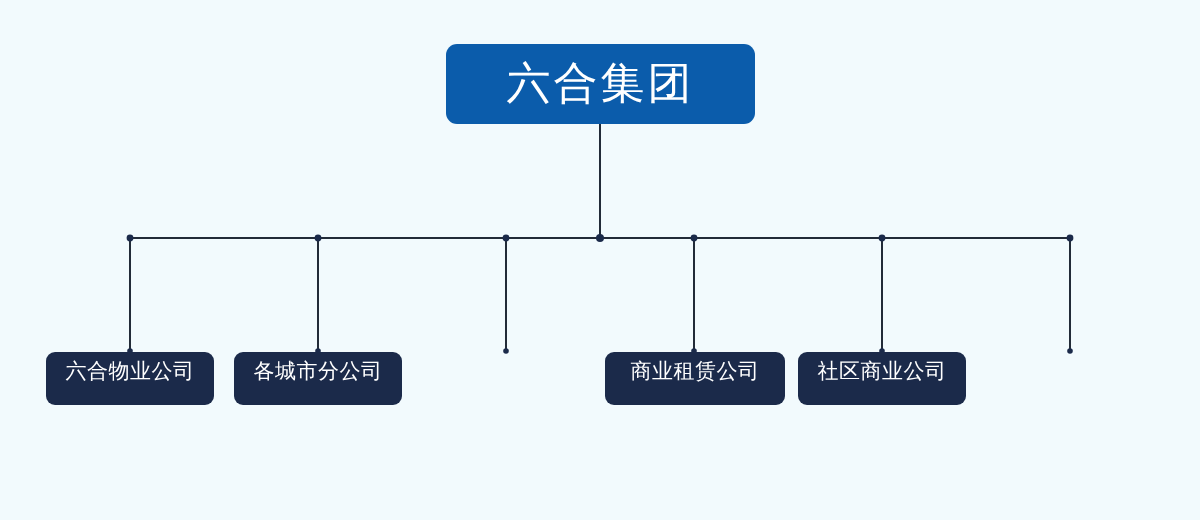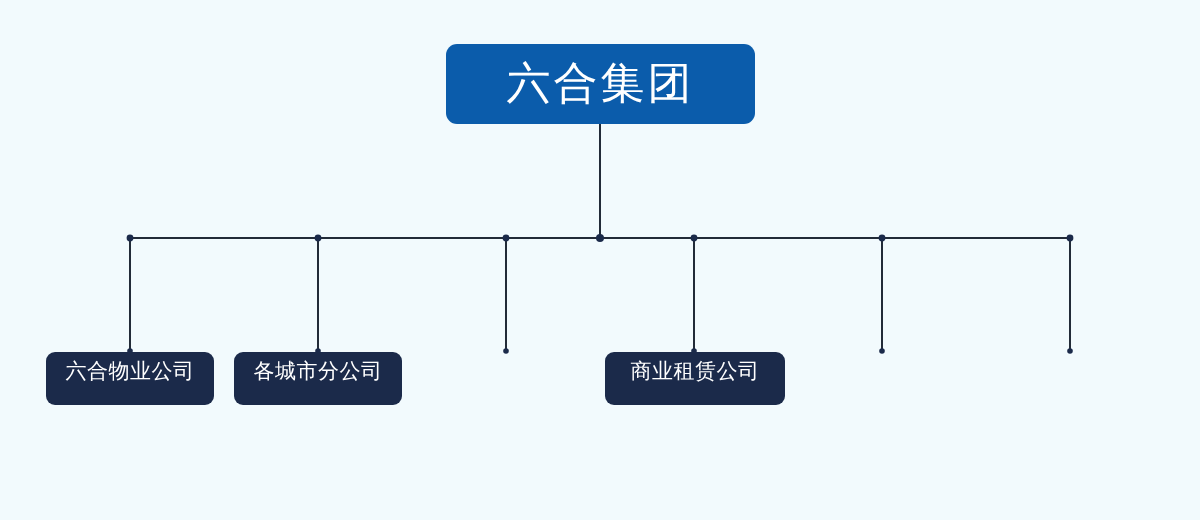--- a/index.html
+++ b/index.html
@@ -86,14 +86,17 @@
 
   <div class="node node-child" style="left: 46px; top: 352px; width: 168px; height: 53px; background: rgb(27, 42, 74); color: rgb(255, 255, 255);">
     <span>六合物业公司</span>
   </div>
   <div class="node node-child" style="left: 234px; top: 352px; width: 168px; height: 53px; background: rgb(27, 42, 74); color: rgb(255, 255, 255);">
     <span>各城市分公司</span>
   </div>
   <div class="node node-child" style="left: 605px; top: 352px; width: 180px; height: 53px; background: rgb(27, 42, 74); color: rgb(255, 255, 255);">
     <span>商业租赁公司</span>
   </div>
+  <div class="node node-child" style="left: 798px; top: 352px; width: 168px; height: 53px; background: rgb(27, 42, 74); color: rgb(255, 255, 255);">
+    <span>社区商业公司</span>
+  </div>
 
 </div>
 
 </body></html>

